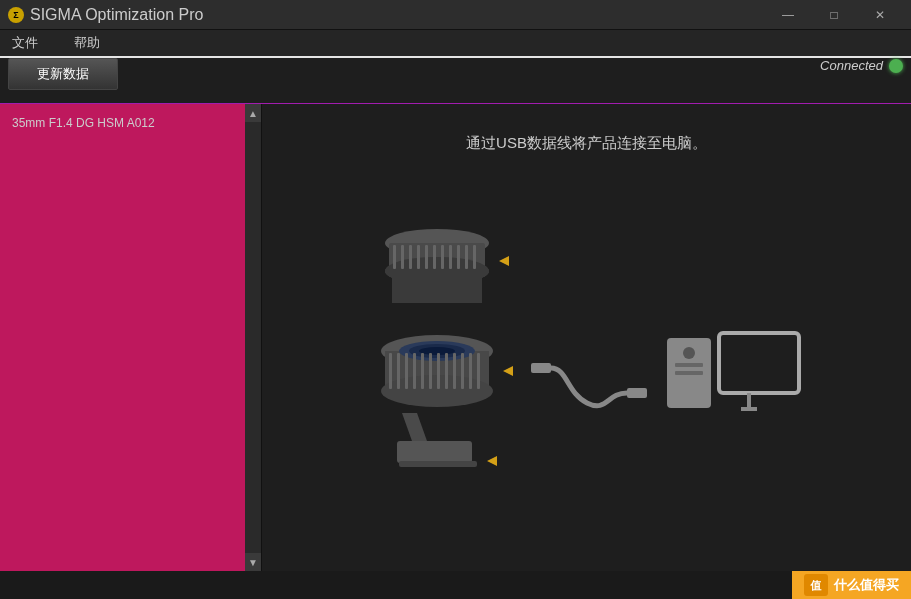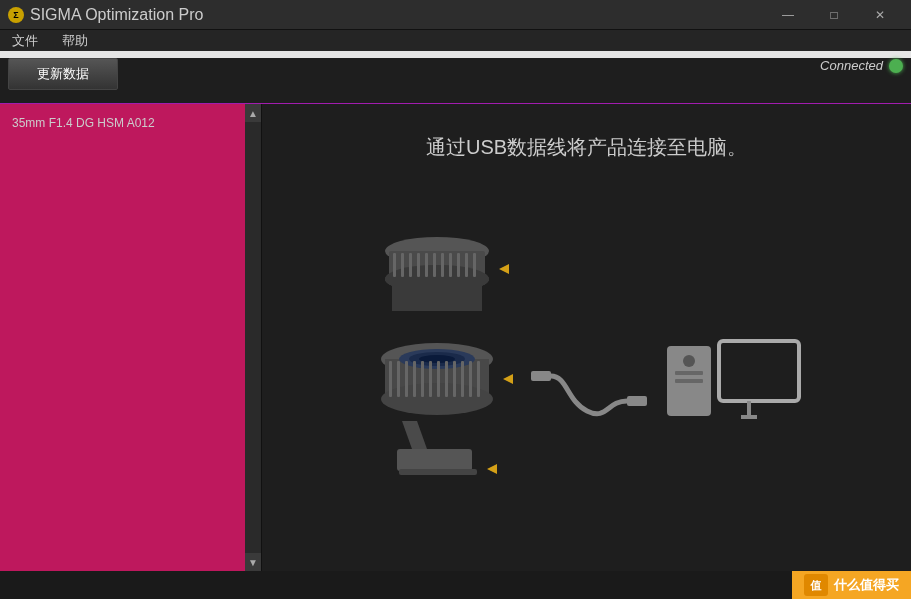--- a/index.html
+++ b/index.html
@@ -66,22 +66,22 @@
       justify-content: center;
     }
 
     
     .menu-bar {
       height: 28px;
       background: #252525;
       display: flex;
       align-items: center;
       padding: 0 8px;
-      gap: 16px;
-      border-bottom: 7px solid #e5e5e5;
+      gap: 28px;
+      border-bottom: 2px solid #e5e5e5;
     }
 
     .menu-item {
       color: #cccccc;
       font-size: 13px;
       cursor: pointer;
       padding: 2px 4px;
     }
 
     
@@ -190,21 +190,21 @@
       display: flex;
       flex-direction: column;
       align-items: center;
       justify-content: flex-start;
       padding-top: 30px;
       position: relative;
     }
 
     .instruction-text {
       color: #cccccc;
-      font-size: 20px;
+      font-size: 15px;
       margin-bottom: 40px;
       text-align: center;
     }
   </style>
 </head>
 <body>
 
 <div class="title-bar">
   <div class="title-bar-left">
     <div class="title-bar-icon">

